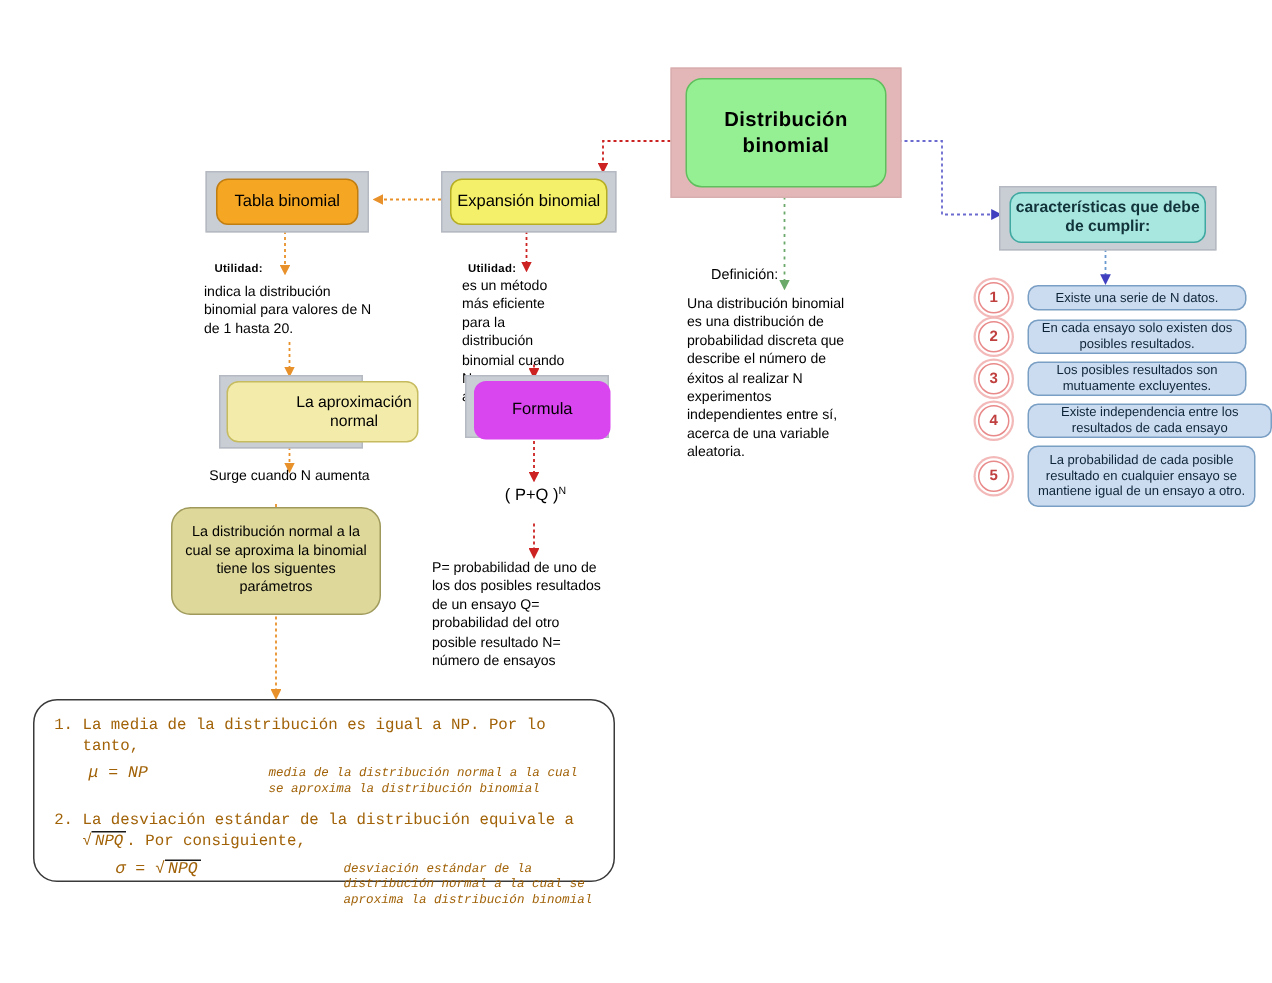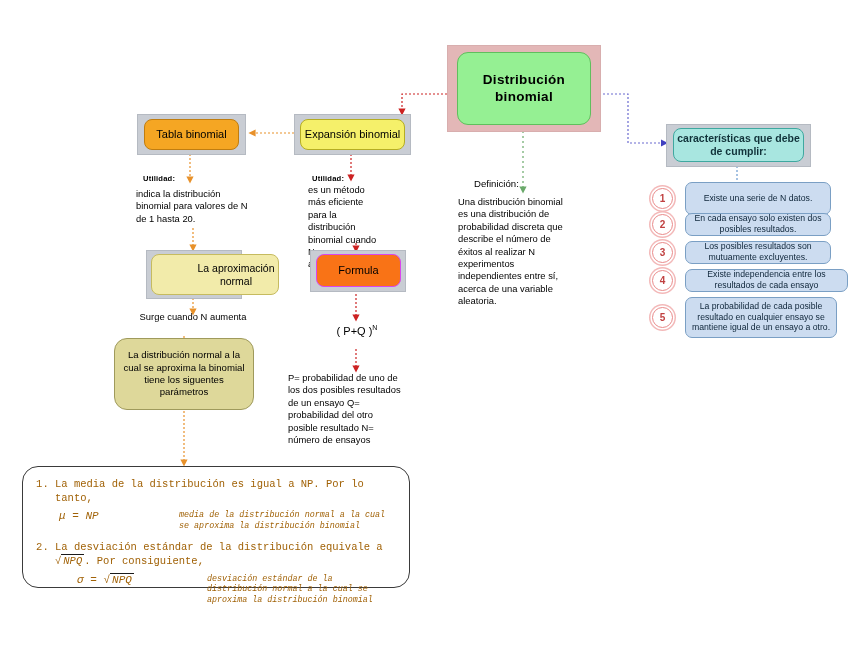--- a/index.html
+++ b/index.html
@@ -73,21 +73,21 @@
   #node-aprox {
     left: 151px; top: 254px; width: 84px; height: 39px;
     background: #f2ebaa; border: 1px solid #c6bb5f;
     font-size: 10.5px; color: #000; padding-left: 42px;
   }
 
   
   #plate-formula { left: 310px; top: 250px; width: 94px; height: 40px; }
   #node-formula {
     left: 316px; top: 254px; width: 83px; height: 31px;
-    background: #f97316; border: 1px solid #d946ef;
+    background: #d946ef; border: 4px solid #d946ef;
     font-size: 11px; color: #000;
   }
 
   
   #node-parametros {
     left: 114px; top: 338px; width: 140px; height: 72px;
     background: #ded89a; border: 1px solid #9f9a5c;
     border-radius: 13px;
     font-size: 9.6px; color: #000;
     padding: 16px 4px; box-sizing: border-box;
@@ -238,21 +238,21 @@
   <div class="txt body-text" style="left:288px; top:372px; width:116px;">P= probabilidad de uno de los dos posibles resultados de un ensayo  Q= probabilidad del otro posible resultado N= número de ensayos</div>
 
   <div class="txt" style="left:451px; top:178px; font-size:9.6px;padding-left:23px;">Definición:</div>
   <div class="txt body-text" style="left:458px; top:196px; width:114px;">Una distribución binomial es una distribución de probabilidad discreta que describe el número de éxitos al realizar N experimentos independientes entre sí, acerca de una variable aleatoria.</div>
 
   <div class="abs plate" id="plate-carac"></div>
   <div class="abs node" id="node-carac">características que debe de cumplir:</div>
 
   <div class="char-row" style="left:652px; top:189px; width:190px; height:18px;">
     <div class="char-num">1</div>
-    <div class="char-box" style="width:146px; height:33px;">Existe una serie de  N datos.</div>
+    <div class="char-box" style="width:146px; height:17px;">Existe una serie de  N datos.</div>
   </div>
 
   <div class="char-row" style="left:652px; top:212px; width:190px; height:24px;">
     <div class="char-num">2</div>
     <div class="char-box" style="width:146px; height:23px;">En cada ensayo solo existen dos posibles resultados.</div>
   </div>
 
   <div class="char-row" style="left:652px; top:240px; width:190px; height:24px;">
     <div class="char-num">3</div>
     <div class="char-box" style="width:146px; height:23px;">Los posibles resultados son mutuamente excluyentes.</div>
@@ -279,17 +279,17 @@
       <div class="math-note">media de la distribución normal a la cual se aproxima la distribución binomial</div>
     </div>
     <ol start="2">
       <li>
         <span>La desviación estándar de la distribución equivale a</span>
         <span class="rad"></span><span class="sqrt" style="font-style:italic;">NPQ</span><span>. Por consiguiente,</span>
       </li>
     </ol>
     <div class="math-eq-row" style="margin-left:40px;">
       <div class="math-eq"><span>σ =</span> <span class="rad"></span><span class="sqrt">NPQ</span></div>
-      <div class="math-note" style="margin-left:16px;">desviación estándar de la distribución normal a la cual se aproxima la distribución binomial</div>
+      <div class="math-note" style="margin-left:38px;">desviación estándar de la distribución normal a la cual se aproxima la distribución binomial</div>
     </div>
   </div>
 
 </div>
 
 </body></html>

